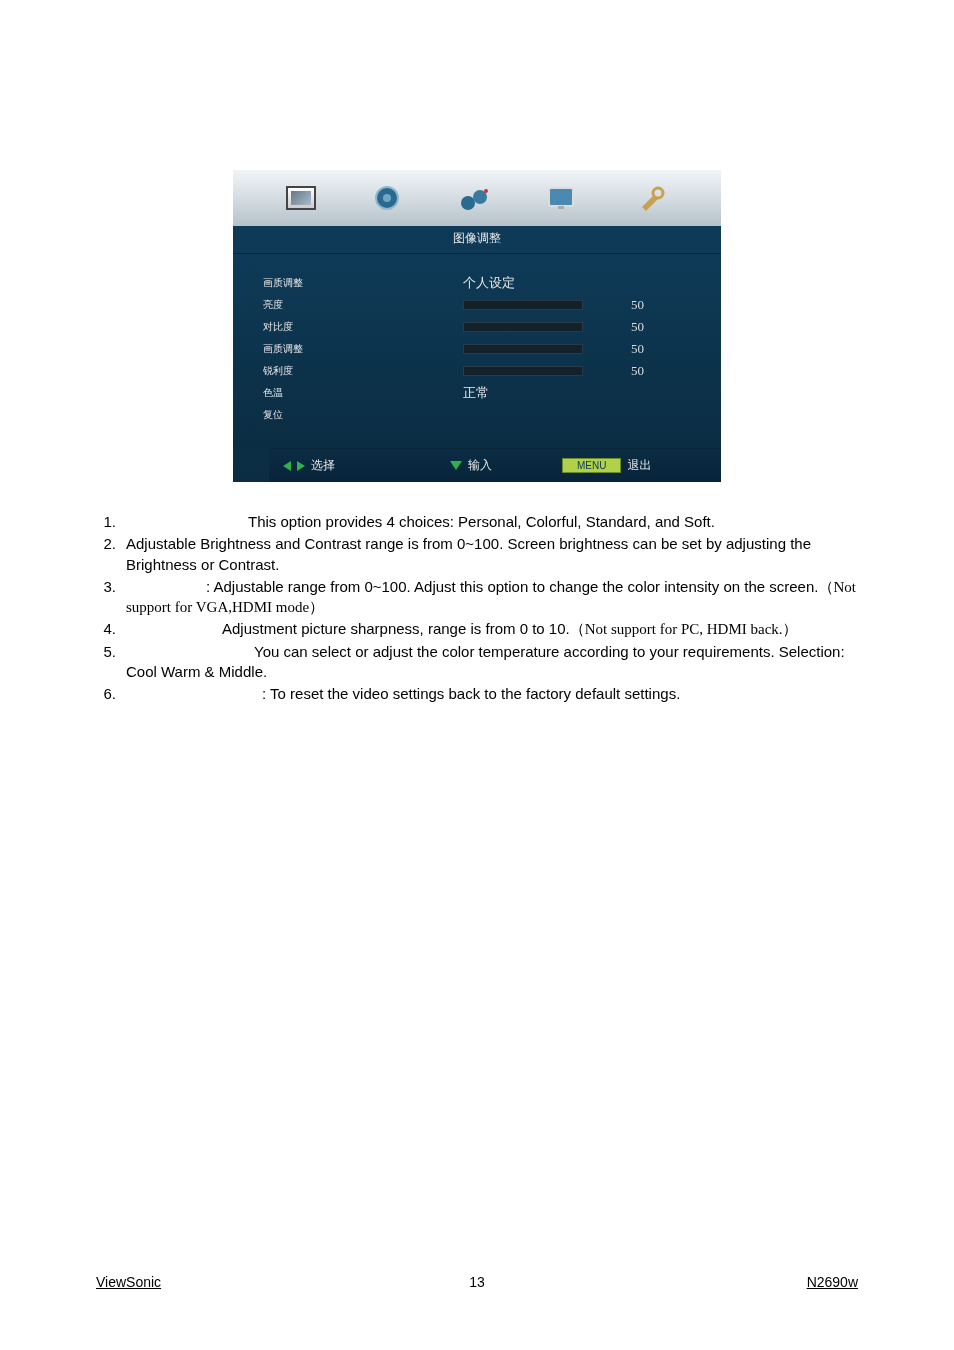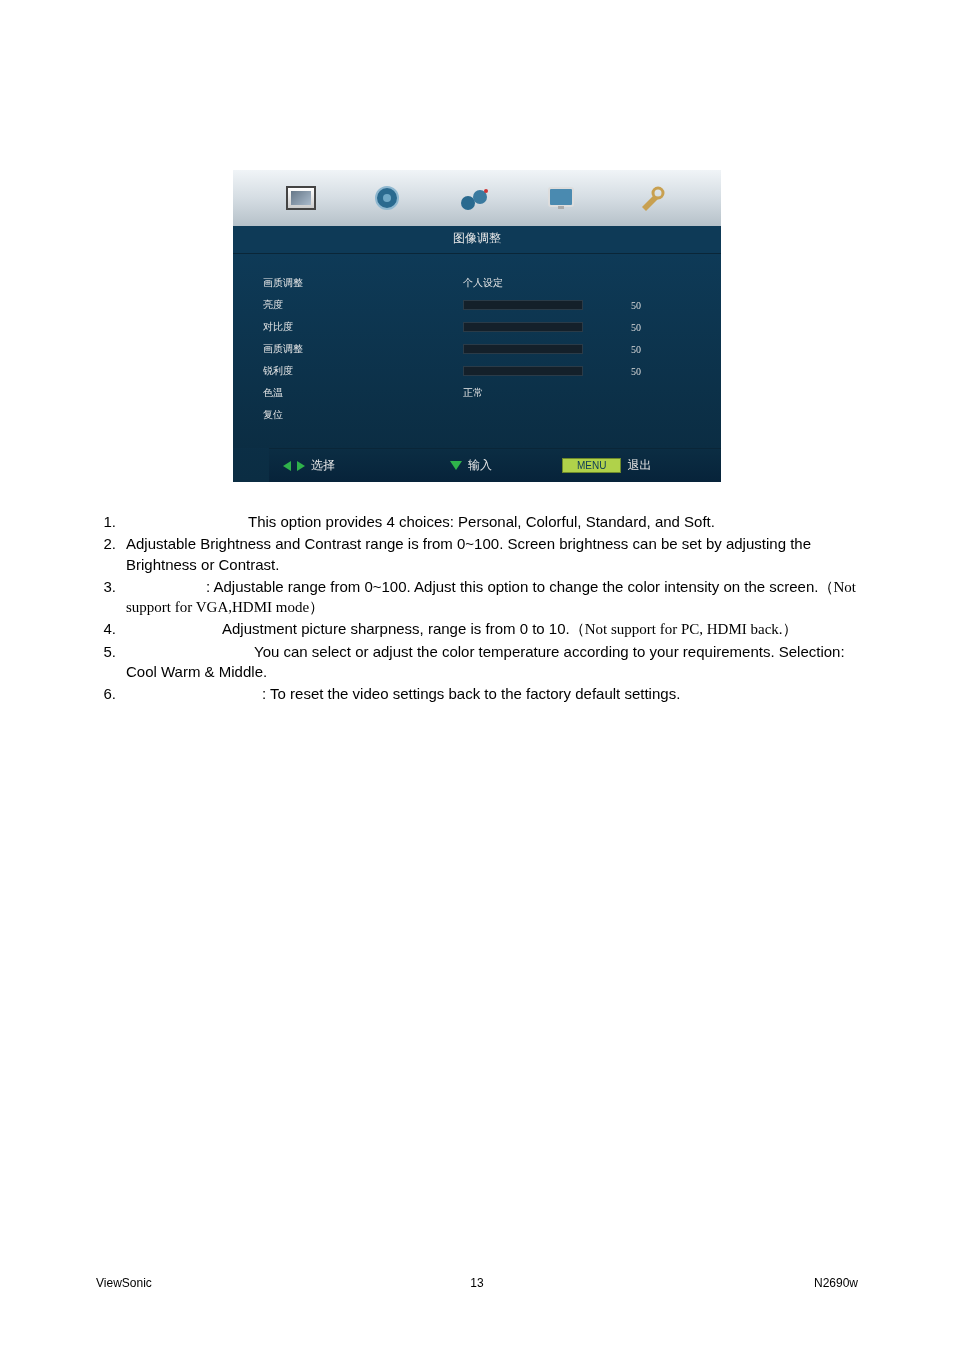--- a/index.html
+++ b/index.html
@@ -47,21 +47,21 @@
   .osd-col-left {
     flex: 0 0 200px;
     color: #e8e8e8;
     font-size: 10px;
     font-family: Liberation Serif, serif;
   }
   .osd-col-left div { line-height: 22px; }
   .osd-col-right {
     flex: 1;
     color: #e8e8e8;
-    font-size: 10px;
+    font-size: 13px;
     font-family: "SimSun", serif;
   }
   .osd-row {
     height: 22px;
     display: flex;
     align-items: center;
   }
   .slider {
     width: 120px; height: 10px;
     background: #14202a;
@@ -117,22 +117,23 @@
   }
   .list .txt { flex: 1; }
   .cjk { font-family: "SimSun", "Microsoft YaHei", serif; }
 
   .footer {
     position: absolute;
     bottom: 60px;
     left: 96px; right: 96px;
     display: flex;
     justify-content: space-between;
-    font-size: 12px;
+    font-size: 14px;
     color: #000;
+    text-decoration: underline;
   }
   .footer .center {
     position: absolute;
     left: 0; right: 0;
     text-align: center;
   }
 </style>
 </head>
 <body>
 

